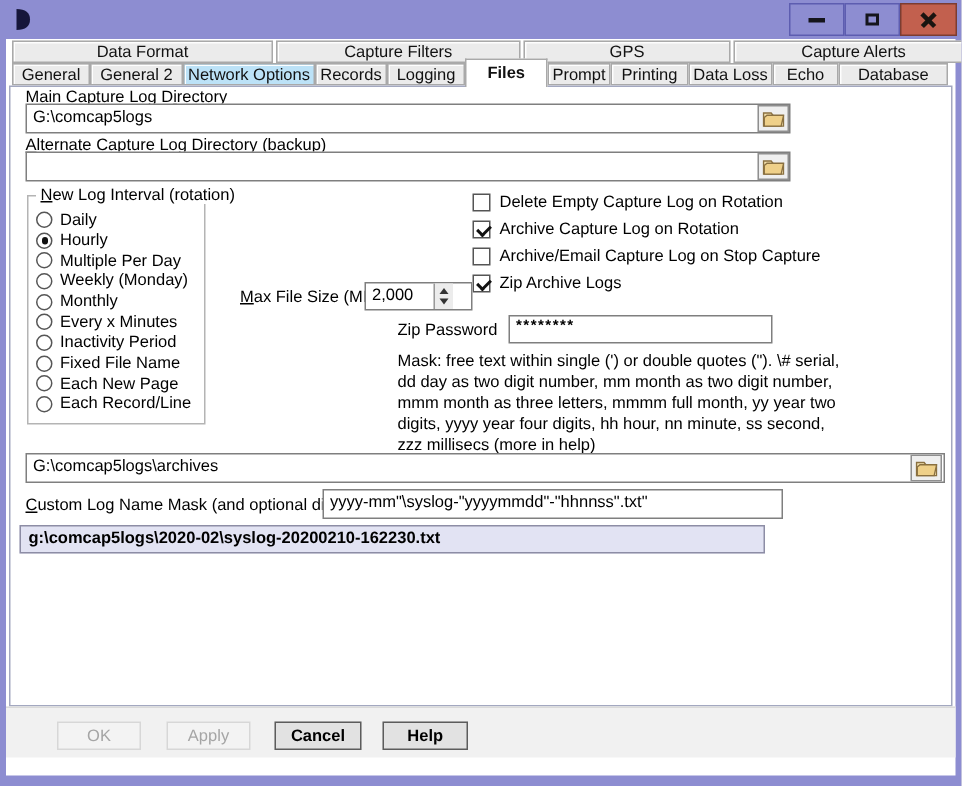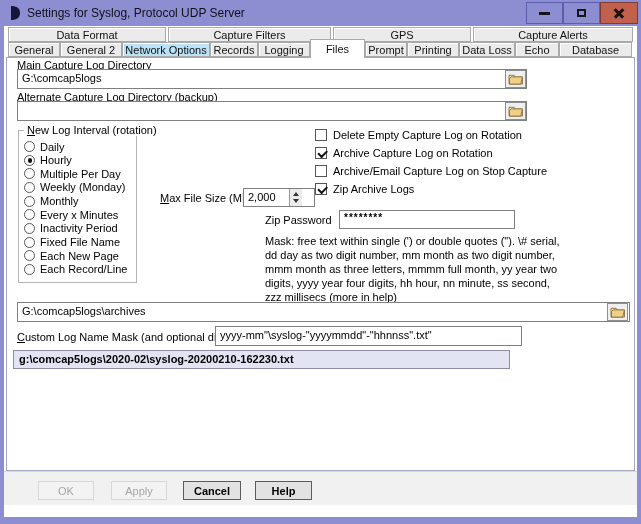--- a/index.html
+++ b/index.html
@@ -20,21 +20,21 @@
   .glyph-x span:nth-child(2){transform:rotate(-45deg);}
   .client{position:absolute;left:4px;top:26px;width:633px;height:491px;background:#ffffff;}
   .tabrow{position:absolute;display:flex;}
   .tabrow1{left:8px;top:27px;height:15px;}
   .tabrow2{left:8px;top:42px;height:15px;}
   .tab{flex:none;height:15px;background:#ebebeb;border:1px solid #a9a9a9;box-shadow:inset 1px 1px 0 rgba(255,255,255,.95);
        display:flex;align-items:center;justify-content:center;font-size:11px;color:#111;white-space:nowrap;overflow:hidden;}
   .tabrow1 .tab{margin-right:2px;}
   .tabrow1 .tab:last-child{margin-right:0;}
   .tab.hot{background:#bce2f7;}
-  .tab.active{background:#fff;height:19px;margin-top:-3px;border-bottom:none;z-index:3;font-weight:normal;box-shadow:none;}
+  .tab.active{background:#fff;height:19px;margin-top:-3px;border-bottom:none;z-index:3;font-weight:bold;box-shadow:none;}
   .page{position:absolute;left:6px;top:57px;width:629px;height:414px;border:1px solid #a3a8c0;background:#fff;}
   .lbl{position:absolute;font-size:11px;white-space:nowrap;z-index:2;}
   .inputbox{position:absolute;background:#fff;border:1px solid #7f7f7f;font-size:11px;padding:2px 4px;white-space:nowrap;overflow:hidden;z-index:2;}
   .browse-btn{position:absolute;width:21px;height:18px;background:#efefef;border:1px solid #8f8f8f;display:flex;align-items:center;justify-content:center;z-index:3;padding:0;}
   .groupbox{position:absolute;border:1px solid #b4b4b4;box-shadow:inset 1px 1px 0 #fff;z-index:1;}
   .legend{position:absolute;top:-7px;left:5px;background:#fff;padding:0 3px;font-size:11px;white-space:nowrap;}
   .optlist{position:absolute;display:flex;flex-direction:column;justify-content:space-between;}
   .opt{display:flex;align-items:center;gap:5px;height:13px;font-size:11px;white-space:nowrap;cursor:default;}
   .radio{flex:none;width:11px;height:11px;border:1px solid #565656;border-radius:50%;background:#fff;position:relative;}
   .opt.checked .radio::after{content:"";position:absolute;left:2.5px;top:2.5px;width:4.5px;height:4.5px;border-radius:50%;background:#111;}
@@ -57,39 +57,38 @@
 </style>
 </head>
 <body>
 
 <div class="window">
 
   <div class="titlebar">
     <svg class="app-icon" viewBox="0 0 11 14">
       <path d="M1 0 c6 0 9 2.5 9 7 c0 4.5 -3 7 -9 7 z" fill="#16163a"></path>
     </svg>
-    <div class="title-text">Settings for Syslog, Protocol UDP Server</div>
     <div class="tb-btn tb-min">
         <div class="glyph-min"></div>
       </div>
     <div class="tb-btn tb-max">
         <div class="glyph-max"></div>
       </div>
     <div class="tb-btn tb-close">
         <div class="glyph-x">
           <span></span>
           <span></span>
         </div>
       </div>
   </div>
 
   <div class="client"></div>
 
   <div class="tabrow tabrow1">
-    <div class="tab" style="width:158px">Data Format</div>
+    <div class="tab" style="width:174px">Data Format</div>
     <div class="tab" style="width:163px">Capture Filters</div>
     <div class="tab" style="width:138px">GPS</div>
     <div class="tab" style="width:160px">Capture Alerts</div>
   </div>
 
   <div class="tabrow tabrow2">
     <div class="tab" style="width:52px">General</div>
     <div class="tab" style="width:62px">General 2</div>
     <div class="tab hot" style="width:88px">Network Options</div>
     <div class="tab" style="width:48px">Records</div>

